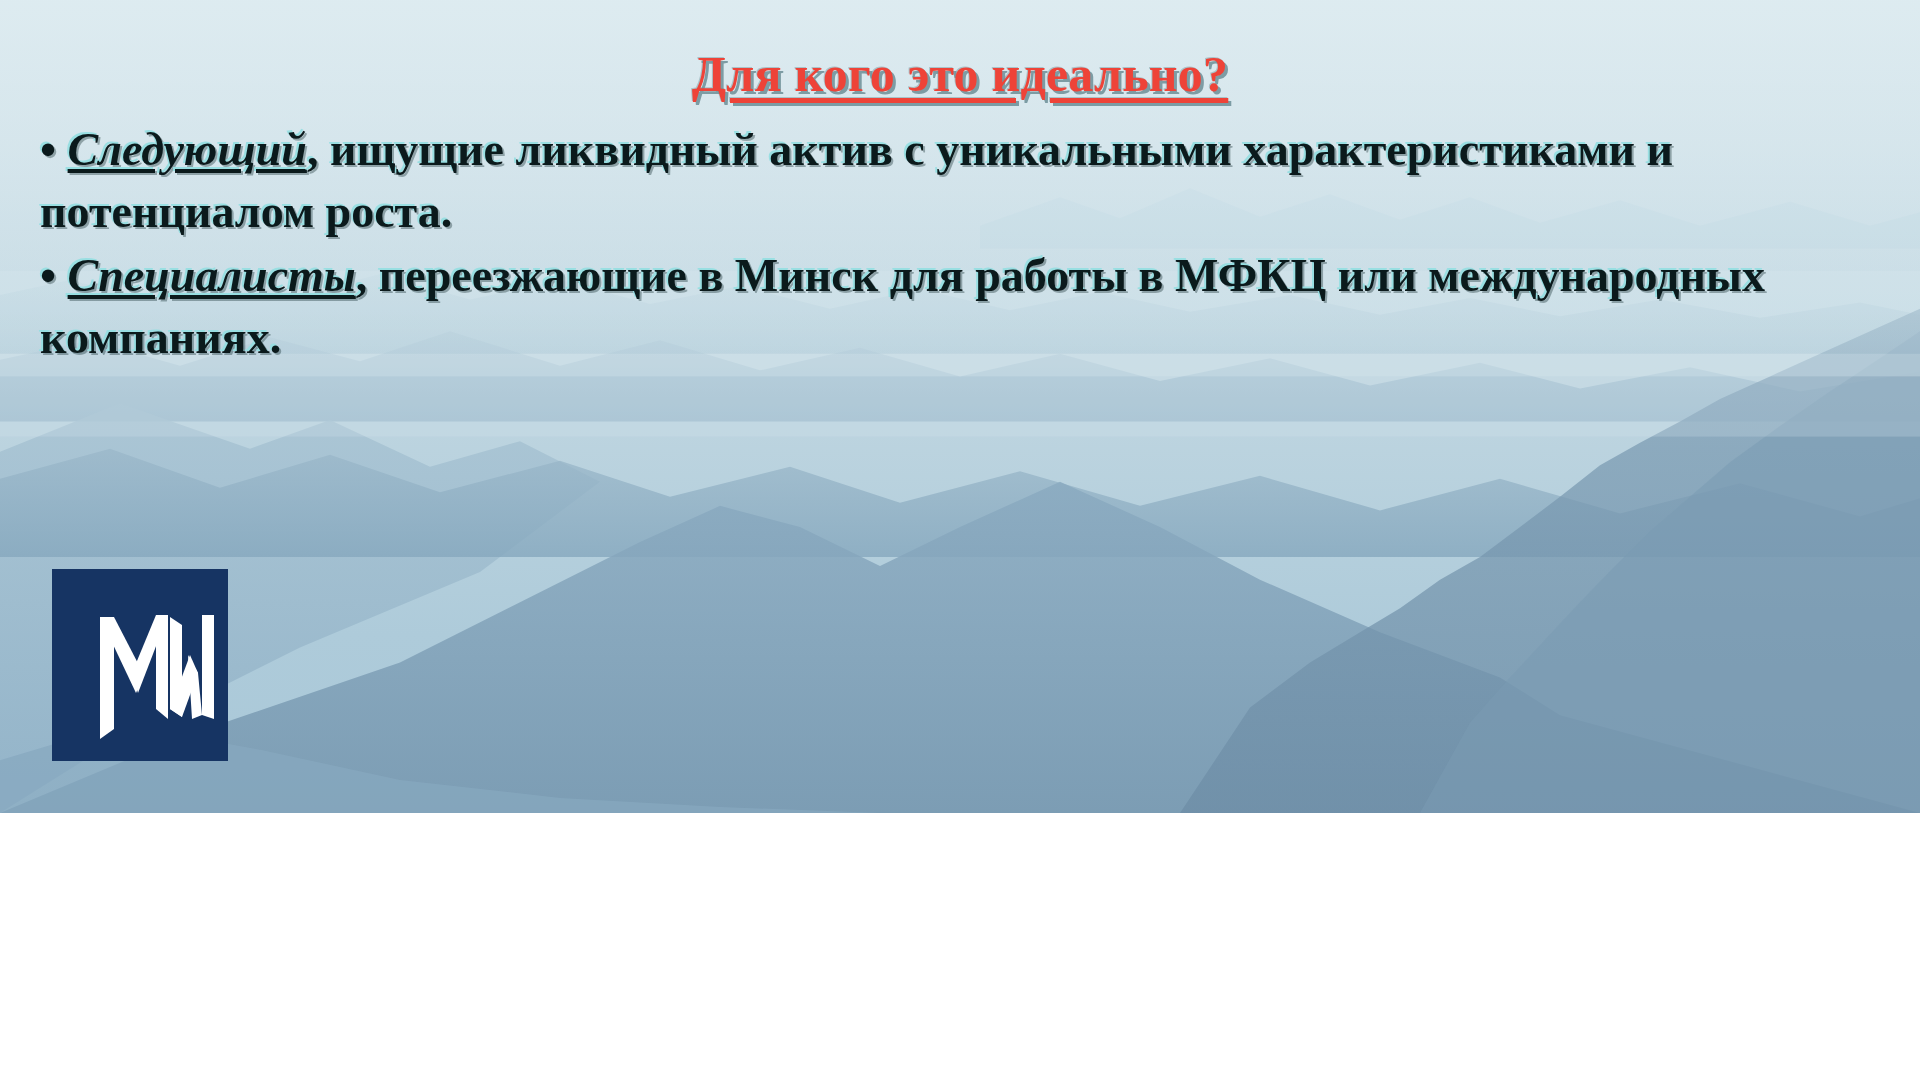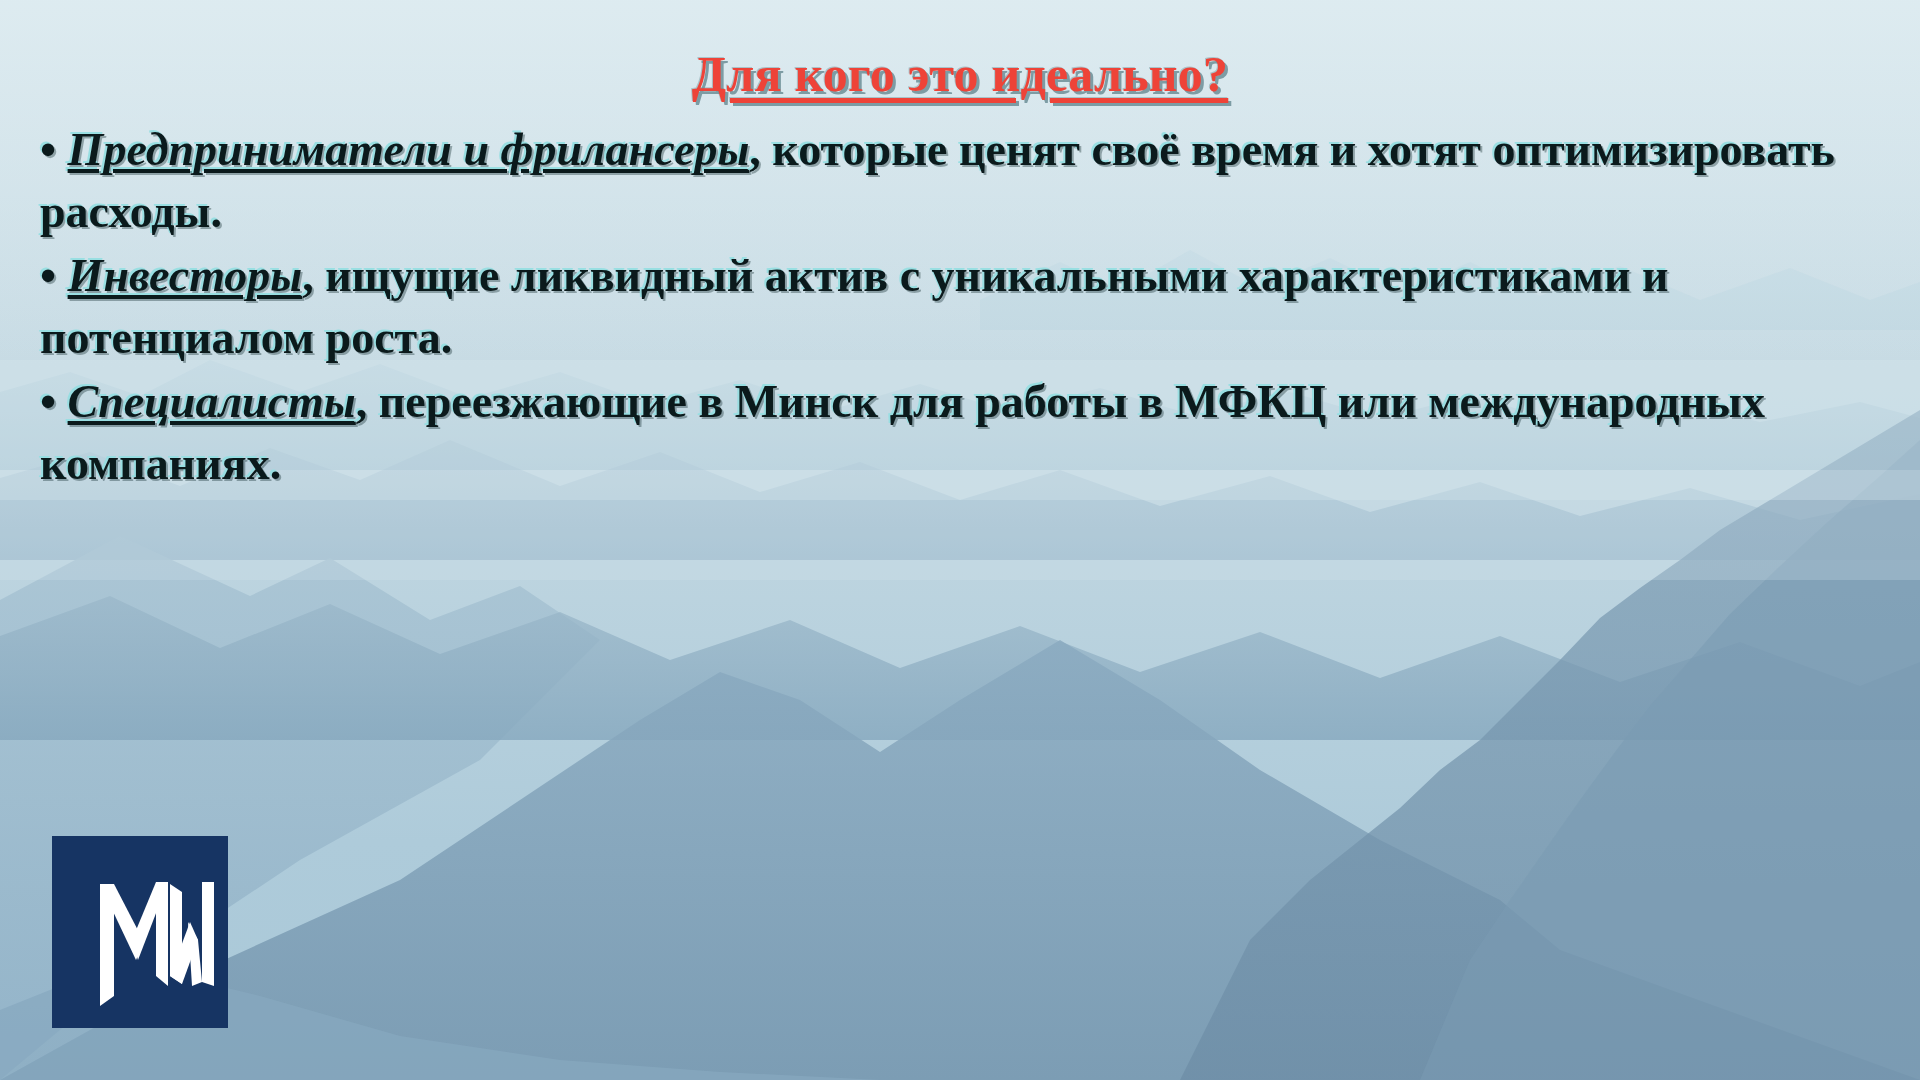--- a/index.html
+++ b/index.html
@@ -5,21 +5,21 @@
 <style>
   html, body {
     margin: 0;
     padding: 0;
     background: #ffffff;
   }
 
   .slide {
     position: relative;
     width: 1920px;
-    height: 1080px;
+    height: 813px;
     overflow: hidden;
     background: linear-gradient(180deg,
         #d3e2e8 0%,
         #cfe0e7 18%,
         #c7dbe4 34%,
         #bed5e0 50%,
         #b6d0dd 64%,
         #aecbda 78%,
         #a9c8d8 100%);
     font-family: "Liberation Serif", "DejaVu Serif", serif;
@@ -215,28 +215,24 @@
   <div class="haze"></div>
 
   <div class="content">
 
     <div class="title-row">
       <span class="title">Для кого это идеально?</span>
     </div>
 
     <div class="body-block">
 
+
       <p class="body-line">
         <span class="bullet-mark">•</span>
-        <span class="em">Предприниматели и фрилансеры</span><span>, которые ценят своё время и хотят оптимизировать расходы.</span>
-      </p>
-
-      <p class="body-line">
-        <span class="bullet-mark">•</span>
-        <span class="em">Инвесторы</span><span>, ищущие ликвидный актив с уникальными характеристиками и потенциалом роста.</span>
+        <span class="em">Следующий</span><span>, ищущие ликвидный актив с уникальными характеристиками и потенциалом роста.</span>
       </p>
 
       <p class="body-line">
         <span class="bullet-mark">•</span>
         <span class="em">Специалисты</span><span>, переезжающие в Минск для работы в МФКЦ или международных компаниях.</span>
       </p>
 
     </div>
 
 

